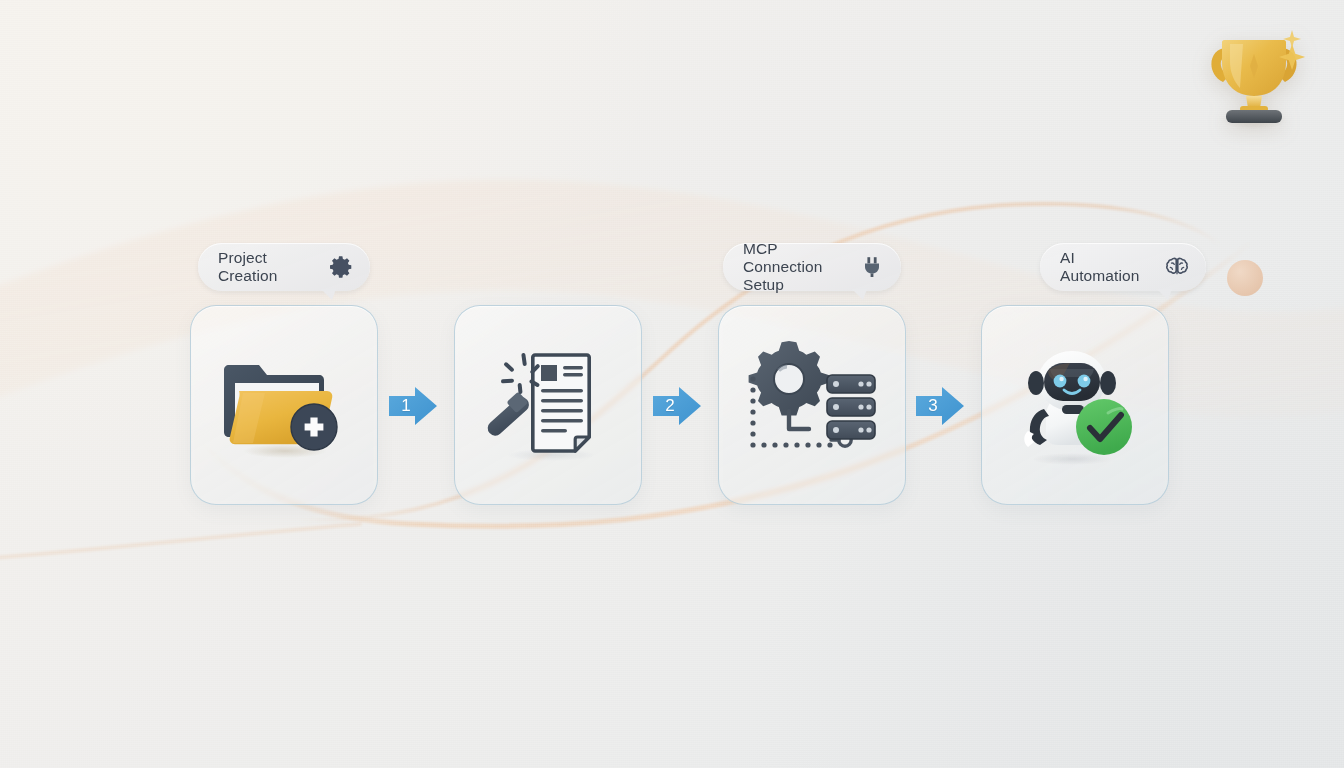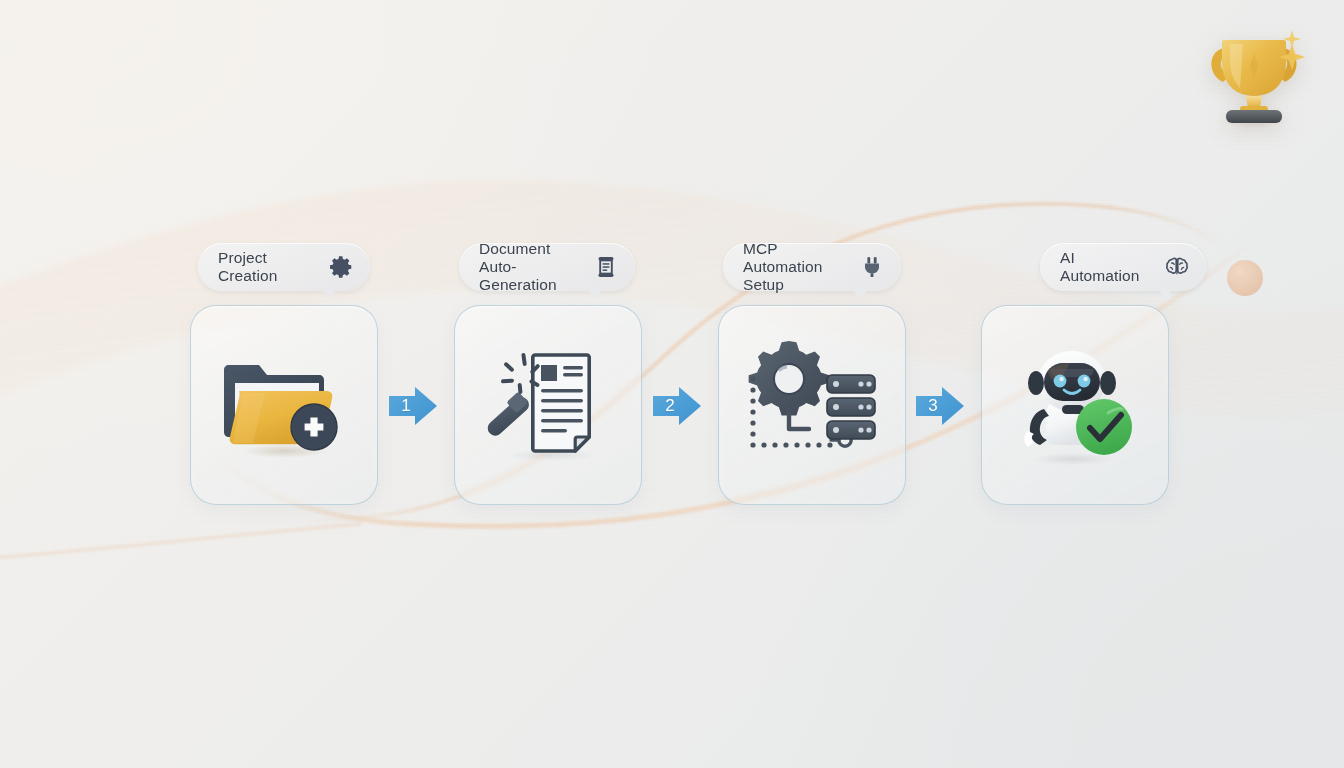--- a/index.html
+++ b/index.html
@@ -239,34 +239,20 @@
           <linearGradient id="arrG" x1="0" y1="0" x2="1" y2="1">
             <stop offset="0%" stop-color="#5aa9dd"></stop>
             <stop offset="100%" stop-color="#3f93cf"></stop>
           </linearGradient>
         </defs>
         <path d="M2 13 h26 V4 l22 19 -22 19 v-9 H2 Z" fill="url(#arrG)"></path>
       </svg>
       <span class="arrow-num">1</span>
     </div>
 
-    <div class="pill" style="left:459px; top:243px; width:176px;">
-      <span class="pill-text">Document
-Auto-Generation</span>
-      <span class="pill-icon">
-        <svg viewBox="0 0 26 26">
-          <rect x="5.5" y="3" width="15" height="3.4" rx="1.7" fill="#465062"></rect>
-          <rect x="5.5" y="19.6" width="15" height="3.4" rx="1.7" fill="#465062"></rect>
-          <rect x="7.2" y="6.4" width="11.6" height="13.2" fill="none" stroke="#465062" stroke-width="1.9"></rect>
-          <rect x="9.6" y="9.2" width="6.8" height="1.5" fill="#465062"></rect>
-          <rect x="9.6" y="12.3" width="6.8" height="1.5" fill="#465062"></rect>
-          <rect x="9.6" y="15.4" width="4.6" height="1.5" fill="#465062"></rect>
-        </svg>
-      </span>
-    </div>
 
     <div class="card" style="left:454px; top:305px;">
       <span class="card-art">
         <svg viewBox="0 0 142 132">
           <defs>
             <linearGradient id="wandG" x1="0" y1="1" x2="1" y2="0">
               <stop offset="0%" stop-color="#3c4756"></stop>
               <stop offset="100%" stop-color="#55616f"></stop>
             </linearGradient>
             <radialGradient id="dSh" cx="50%" cy="50%" r="50%">
@@ -305,21 +291,21 @@
 
     <div class="arrow" style="left:651px; top:383px;">
       <svg viewBox="0 0 52 46">
         <path d="M2 13 h26 V4 l22 19 -22 19 v-9 H2 Z" fill="url(#arrG)"></path>
       </svg>
       <span class="arrow-num">2</span>
     </div>
 
     <div class="pill" style="left:723px; top:243px; width:178px;">
       <span class="pill-text">MCP
-Automation Setup</span>
+Connection Setup</span>
       <span class="pill-icon">
         <svg viewBox="0 0 26 26">
           <path fill="#4d5764" d="M8.4 3.2h2.8v6.2H8.4z"></path>
           <path fill="#4d5764" d="M14.8 3.2h2.8v6.2h-2.8z"></path>
           <path fill="#586472" d="M6 9.6h14v3.2c0 3.8-3.1 6.9-7 6.9s-7-3.1-7-6.9V9.6Z"></path>
           <path fill="#4d5764" d="M11.6 19.6h2.8v3.4h-2.8z"></path>
         </svg>
       </span>
     </div>
 

